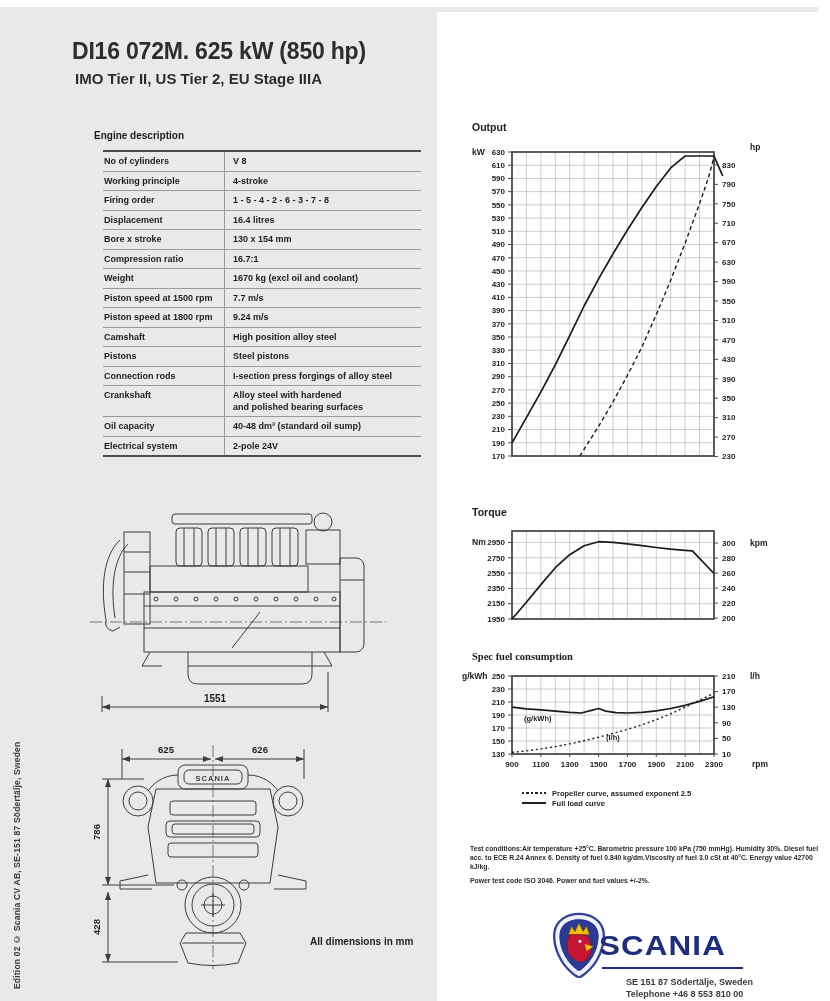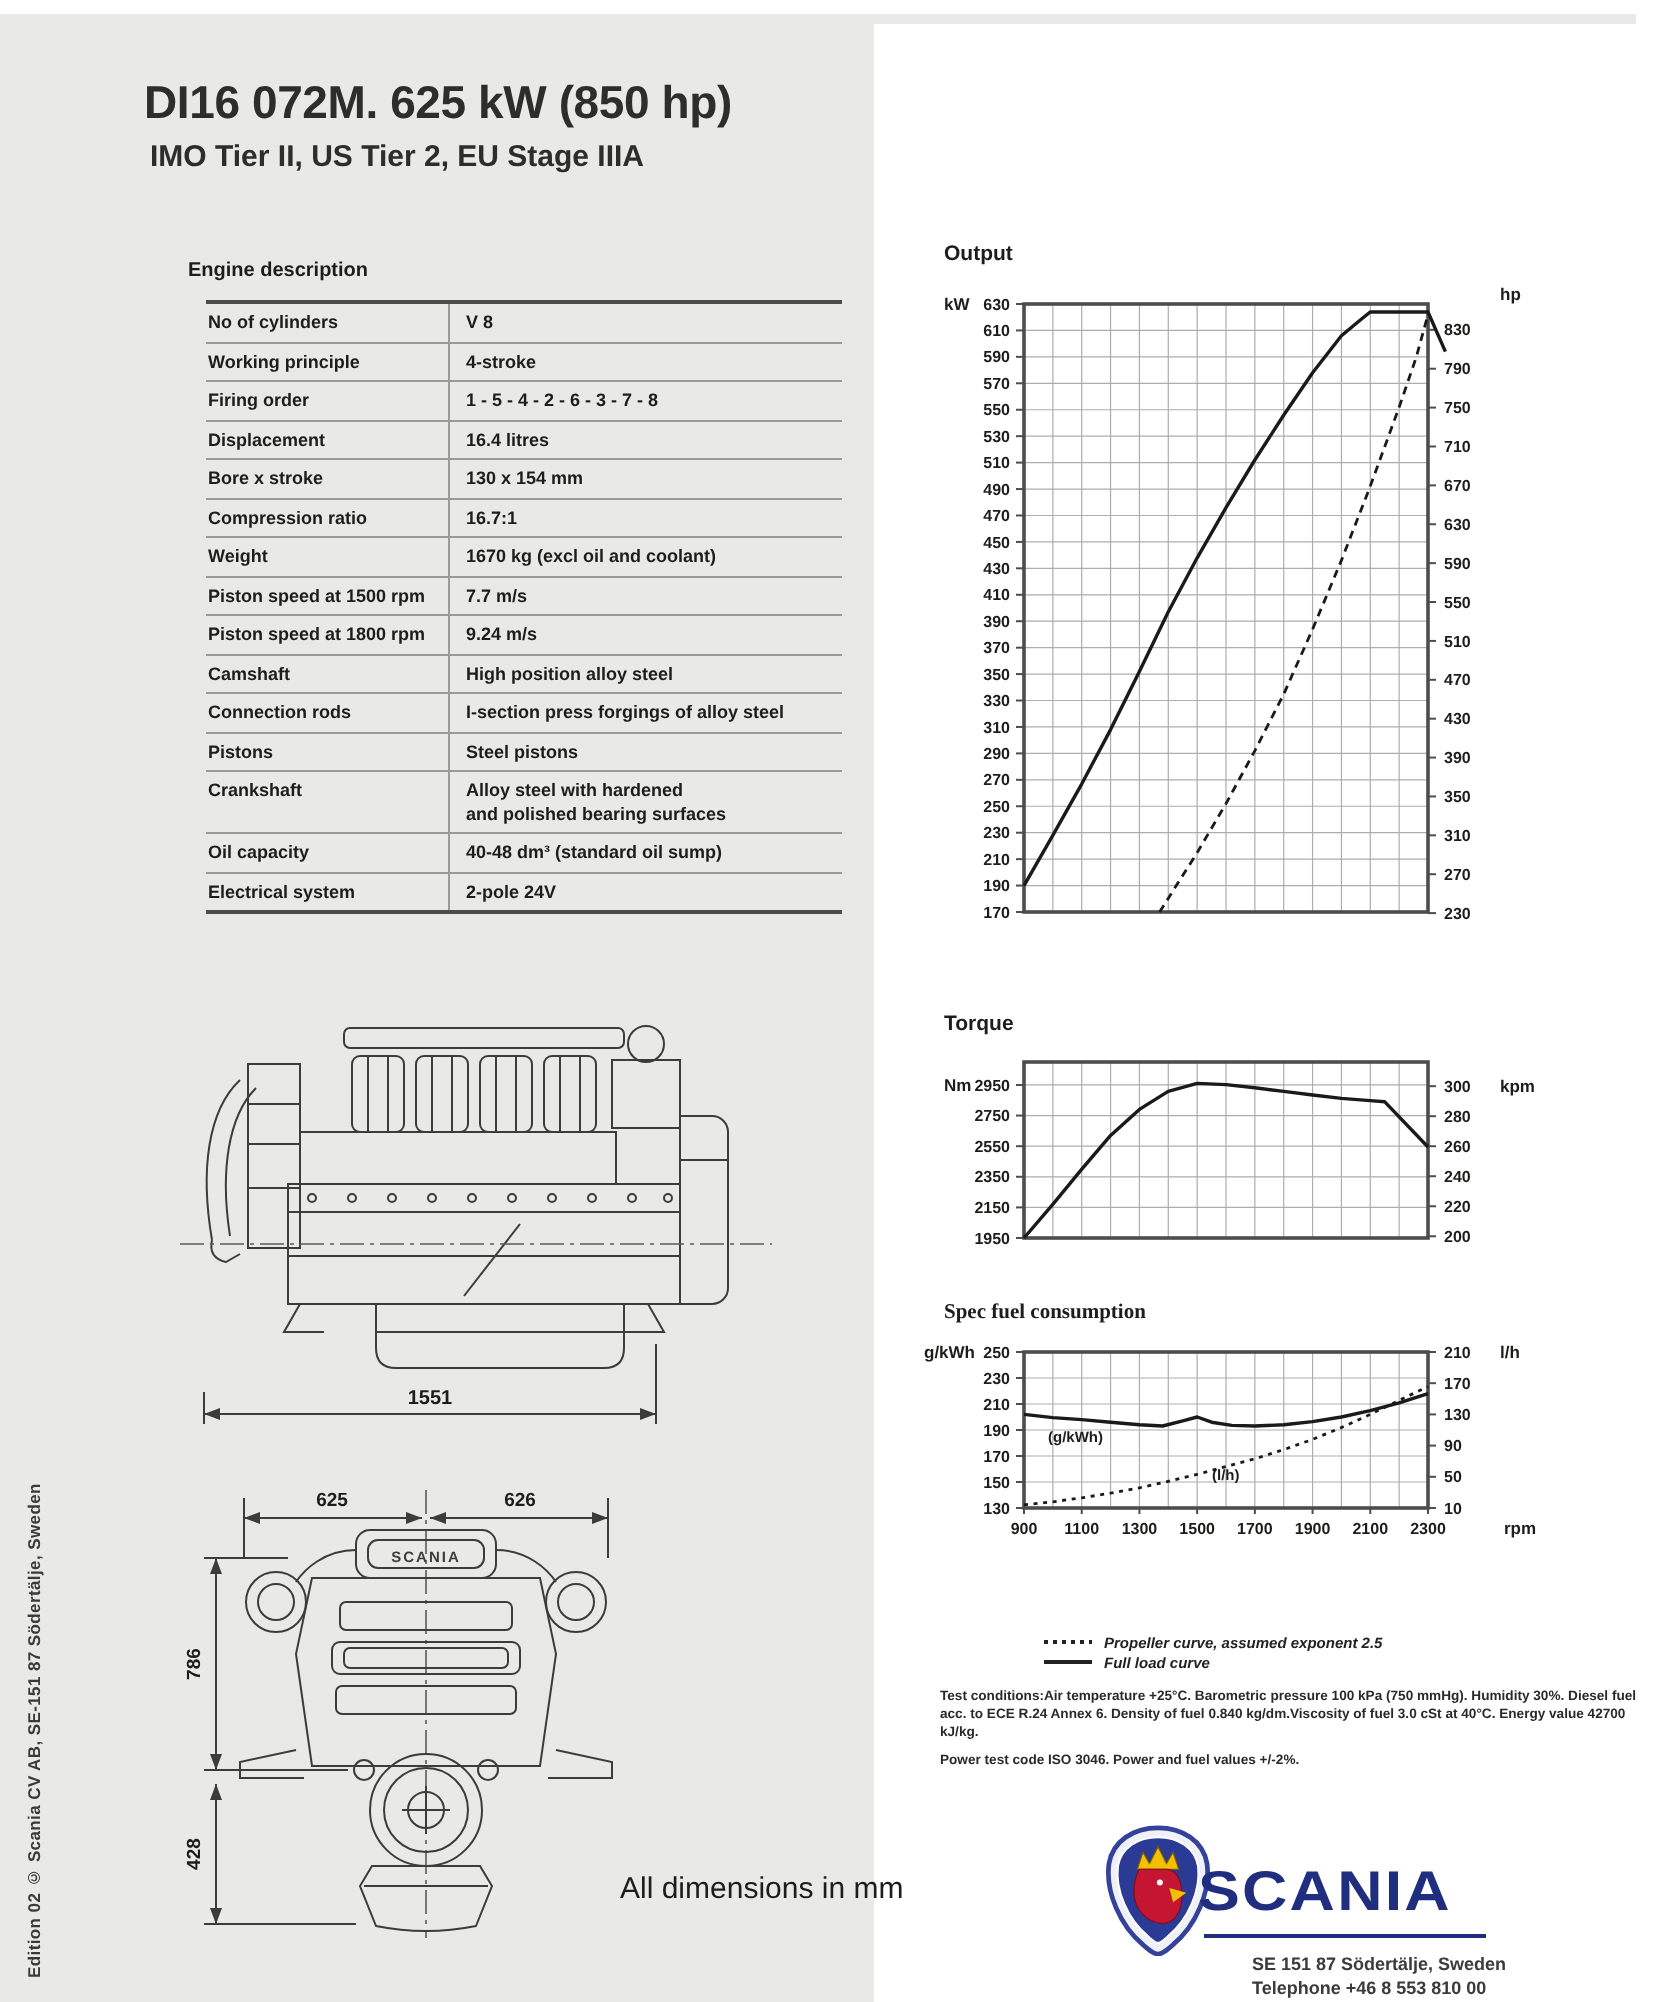--- a/index.html
+++ b/index.html
@@ -33,32 +33,32 @@
   .tvalue{flex:1;border-left:1px solid #9a9a98;padding:4px 2px 3px 8px;}
 
   .chart-heading{font-size:10.5px;font-weight:700;}
   #output-heading{left:472px;top:121px;}
   #torque-heading{left:472px;top:506px;}
   #fuel-heading{left:472px;top:651px;font-family:Liberation Serif, serif;}
   #chart-output{left:458px;top:136px;}
   #chart-torque{left:458px;top:521px;}
   #chart-fuel{left:458px;top:664px;}
 
-  #legend{left:522px;top:816px;font-size:7.5px;font-weight:700;color:#222;font-style:italic;}
+  #legend{left:522px;top:788px;font-size:7.5px;font-weight:700;color:#222;}
   .lrow{display:flex;align-items:center;height:10px;}
   .lsample{width:24px;height:1.6px;margin-right:6px;display:inline-block;}
   .lsample.dashed{background:repeating-linear-gradient(90deg,#222 0 2px,transparent 2px 4.5px);}
   .lsample.solid{background:#222;}
 
   #test-conditions{left:470px;top:844px;width:356px;font-size:6.8px;font-weight:700;color:#2a2a28;line-height:9px;}
   #test-conditions .tc-line3{margin-top:5px;}
 
   #drawing-side{left:80px;top:500px;}
   #drawing-front{left:82px;top:735px;}
-  #dims-note{left:310px;top:936px;font-size:15px;font-weight:400;}
+  #dims-note{left:310px;top:936px;font-size:10px;font-weight:700;}
 
   #scania-badge{left:548px;top:912px;}
   #scania-wordmark{
     left:599px;top:930px;font-size:28px;font-weight:800;color:#1f2e7e;
     transform:scaleX(1.12);transform-origin:left;letter-spacing:1px;
   }
   #wordmark-underline{left:602px;top:967px;width:141px;height:2px;background:#1f2e7e;}
   #footer-address{left:594px;top:977px;font-size:9px;font-weight:700;color:#3b3b3b;line-height:11.5px;margin-left:32px;}
 
   svg text{font-family:"Liberation Sans",sans-serif;}
@@ -130,29 +130,29 @@
         <div>9.24 m/s</div>
       </div>
     </div>
     <div class="trow">
       <div class="tlabel">Camshaft</div>
       <div class="tvalue">
         <div>High position alloy steel</div>
       </div>
     </div>
     <div class="trow">
+      <div class="tlabel">Pistons</div>
+      <div class="tvalue">
+        <div>Steel pistons</div>
+      </div>
+    </div>
+    <div class="trow">
       <div class="tlabel">Connection rods</div>
       <div class="tvalue">
         <div>I-section press forgings of alloy steel</div>
-      </div>
-    </div>
-    <div class="trow">
-      <div class="tlabel">Pistons</div>
-      <div class="tvalue">
-        <div>Steel pistons</div>
       </div>
     </div>
     <div class="trow">
       <div class="tlabel">Crankshaft</div>
       <div class="tvalue">
         <div>Alloy steel with hardened</div>
         <div>and polished bearing surfaces</div>
       </div>
     </div>
     <div class="trow">

